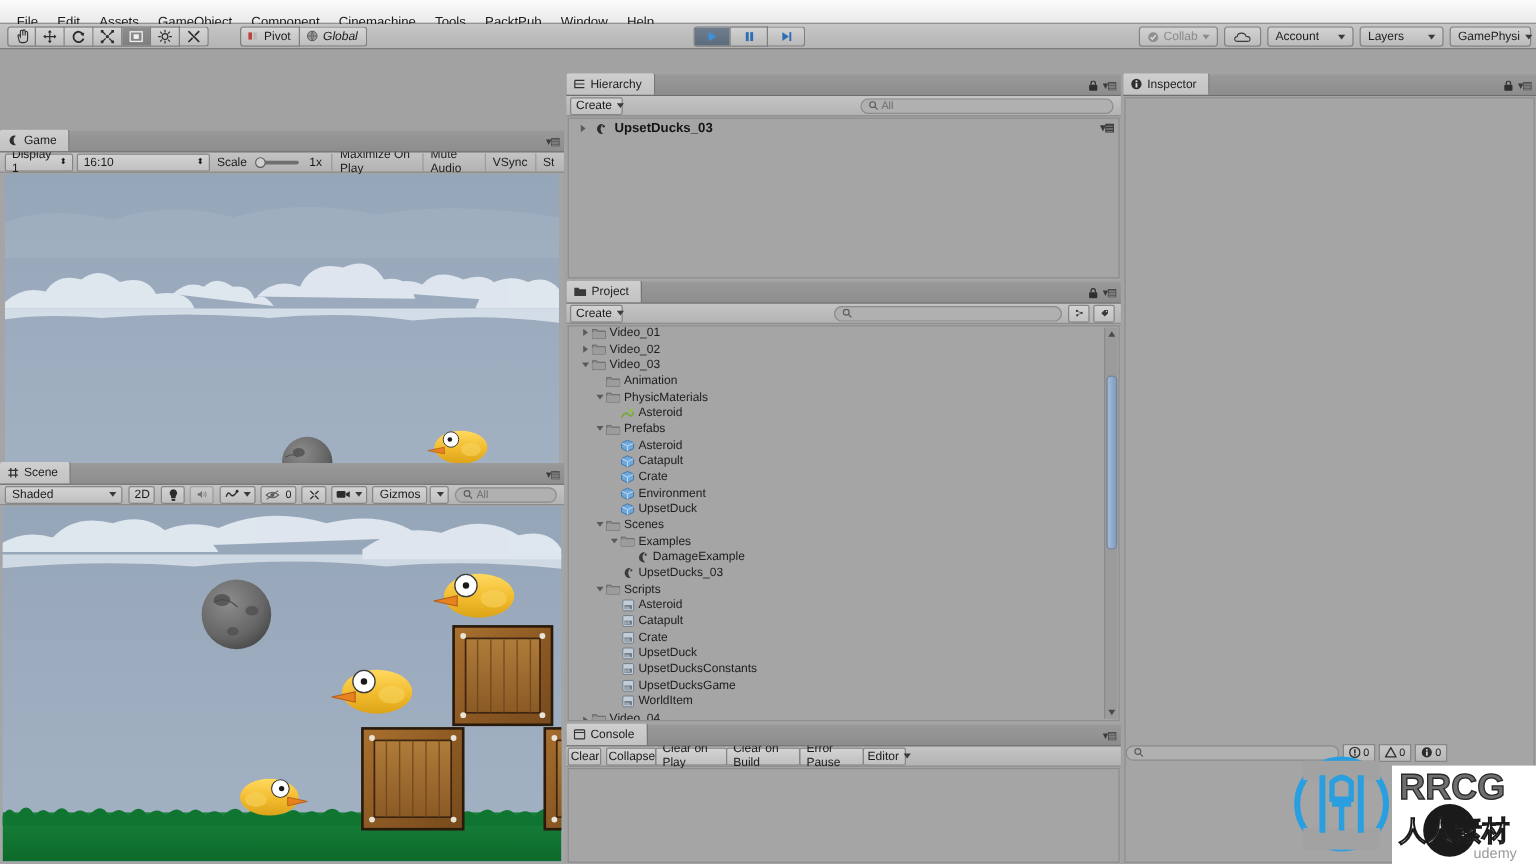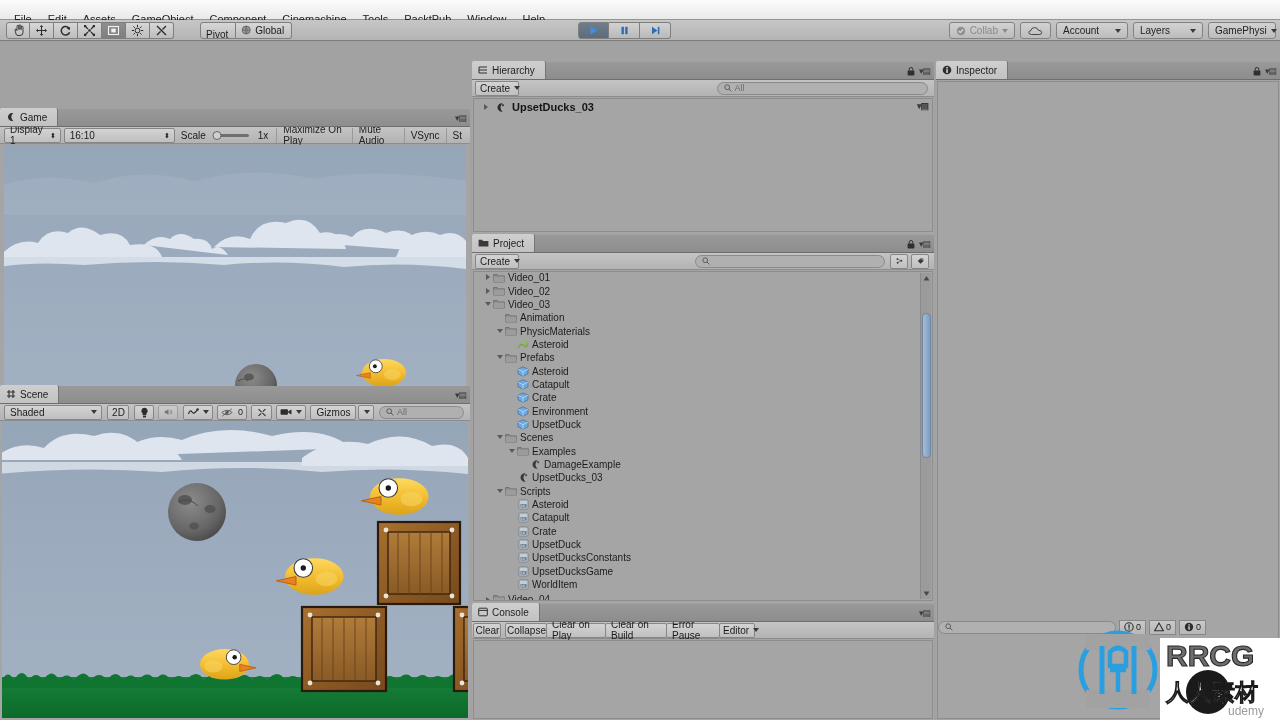--- a/index.html
+++ b/index.html
@@ -43,22 +43,22 @@
   .tbtn svg { display:block; }
 
   .pivotgroup { display:flex; margin-left:26px; }
   .pbtn {
     height:17px; padding:0 7px 0 5px;
     background: linear-gradient(#d7d7d7,#bdbdbd);
     border:1px solid #7f7f7f; border-left-width:0;
     display:flex; align-items:center; gap:3px;
     font-size:10px; line-height:17px; cursor:pointer;
   }
-  .pivotgroup .pbtn:first-child { border-left-width:1px; border-radius:3px 0 0 3px;flex-direction:column; }
-  .pivotgroup .pbtn:last-child { border-radius:0 3px 3px 0; }
+  .pivotgroup .pbtn:first-child { border-left-width:1px; border-radius:3px 0 0 3px; }
+  .pivotgroup .pbtn:last-child { border-radius:0 3px 3px 0;font-style:italic; }
 
   .playgroup { position:absolute; left:578px; top:2px; display:flex; }
   .playbtn {
     width:31px; height:17px;
     background: linear-gradient(#d2d2d2,#b9b9b9);
     border:1px solid #7f7f7f; border-left-width:0;
     display:flex; align-items:center; justify-content:center; cursor:pointer;
   }
   .playgroup .playbtn:first-child { border-left-width:1px; border-radius:3px 0 0 3px; background:linear-gradient(#6f7e8e,#5d6c7c); }
   .playgroup .playbtn:last-child { border-radius:0 3px 3px 0; }

